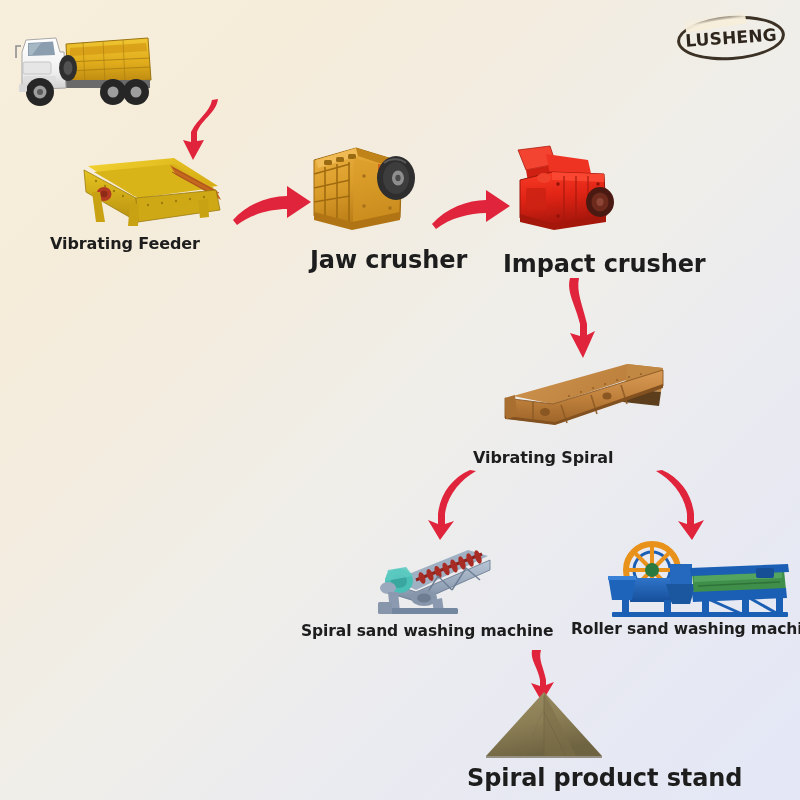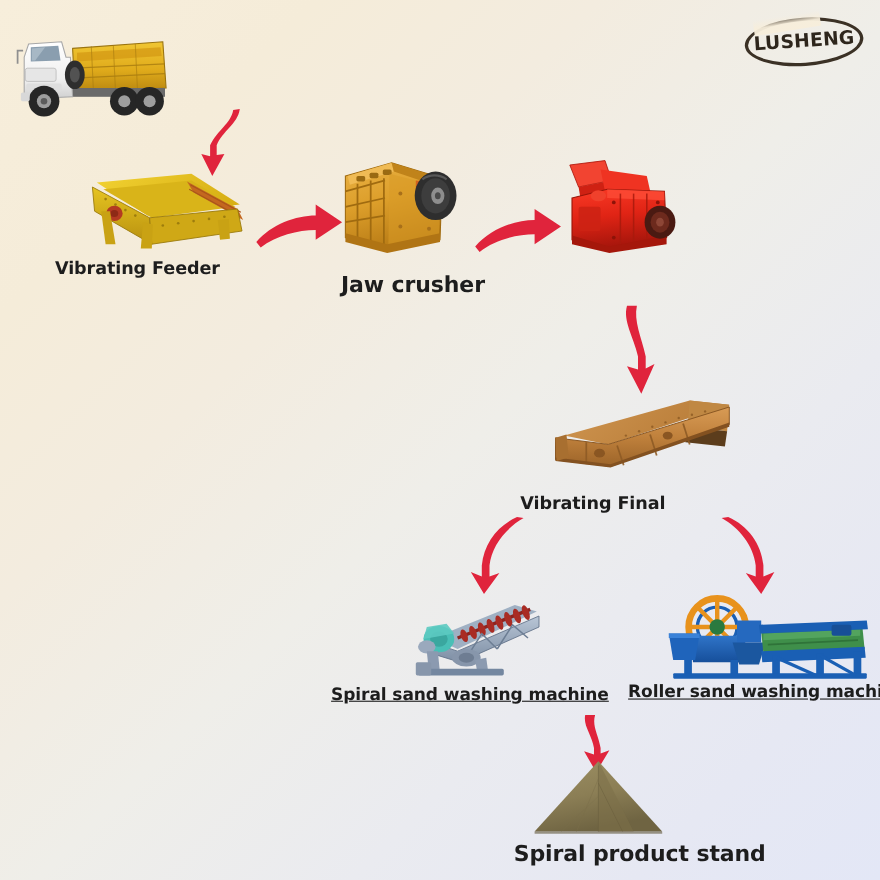--- a/index.html
+++ b/index.html
@@ -74,22 +74,22 @@
   }
   .caption {
     position: absolute;
     white-space: nowrap;
     color: #1d1d1d;
     font-family: "DejaVu Sans", sans-serif;
     font-weight: 600;
     letter-spacing: -0.1px;
   }
   .cap-lg { font-size: 16px; }
-  .cap-md { font-size: 20px; }
-  .cap-sm { font-size: 15.5px; text-decoration: underline; }
+  .cap-md { font-size: 24px; }
+  .cap-sm { font-size: 15.5px; }
 
   .art { position: absolute; }
 
   
   #truck { left: 8px; top: 18px; width: 148px; height: 96px; }
 
   
   #feeder { left: 78px; top: 148px; width: 148px; height: 82px; }
 
   
@@ -317,20 +317,21 @@
       </g>
 
       <path d="M12 70 L46 80 L98 70 L98 78 L46 86 L12 78 Z" fill="#a5170b"></path>
 
       <ellipse cx="92" cy="58" rx="14" ry="15" fill="#4a1a12"></ellipse>
       <ellipse cx="92" cy="58" rx="8.5" ry="9.5" fill="#6d2a1d"></ellipse>
       <ellipse cx="92" cy="58" rx="3.5" ry="4" fill="#8d4636"></ellipse>
 
       <ellipse cx="36" cy="34" rx="7" ry="5" fill="#f0412c"></ellipse>
     </svg>
+    <div class="caption cap-md" style="left:-5px; top:106px;">Impact crusher</div>
   </div>
 
   <svg class="arrow" style="left:550px; top:276px;" width="72" height="86" viewBox="0 0 72 86">
     <path d="M20 2 C 16 16, 26 30, 30 48 L30 60 L20 57 L33 82 L45 55 L37 59 L37 48 C 33 30, 26 16, 29 2 Z" fill="#e0243c"></path>
   </svg>
 
   <div class="node" id="vscreen">
     <svg class="art" width="170" height="78" viewBox="0 0 170 78">
       <defs>
         <linearGradient id="vsSide" x1="0" y1="0" x2="0" y2="1">
@@ -368,21 +369,21 @@
         <circle cx="146" cy="12" r="1.1"></circle>
       </g>
 
       <path d="M10 54 L60 60 L168 22 L168 26 L60 63 L10 57 Z" fill="#835120"></path>
 
       <path d="M10 36 L20 33 L22 54 L11 57 Z" fill="#a86f30"></path>
 
       <ellipse cx="50" cy="50" rx="5" ry="4" fill="#8a5622"></ellipse>
       <ellipse cx="112" cy="34" rx="4.5" ry="3.6" fill="#8a5622"></ellipse>
     </svg>
-    <div class="caption cap-lg" style="left:-22px; top:86px;">Vibrating Final</div>
+    <div class="caption cap-lg" style="left:-22px; top:86px;">Vibrating Spiral</div>
   </div>
 
   <svg class="arrow" style="left:412px; top:468px;" width="82" height="74" viewBox="0 0 82 74">
     <path d="M58 2 C 40 10, 28 26, 26 46 L26 56 L16 52 L28 72 L42 53 L33 56 L33 46 C 35 28, 48 12, 64 3 Z" fill="#e0243c"></path>
   </svg>
 
   <svg class="arrow" style="left:638px; top:468px;" width="82" height="74" viewBox="0 0 82 74">
     <path d="M24 2 C 42 10, 54 26, 56 46 L56 56 L66 52 L54 72 L40 53 L49 56 L49 46 C 47 28, 34 12, 18 3 Z" fill="#e0243c"></path>
   </svg>
 

